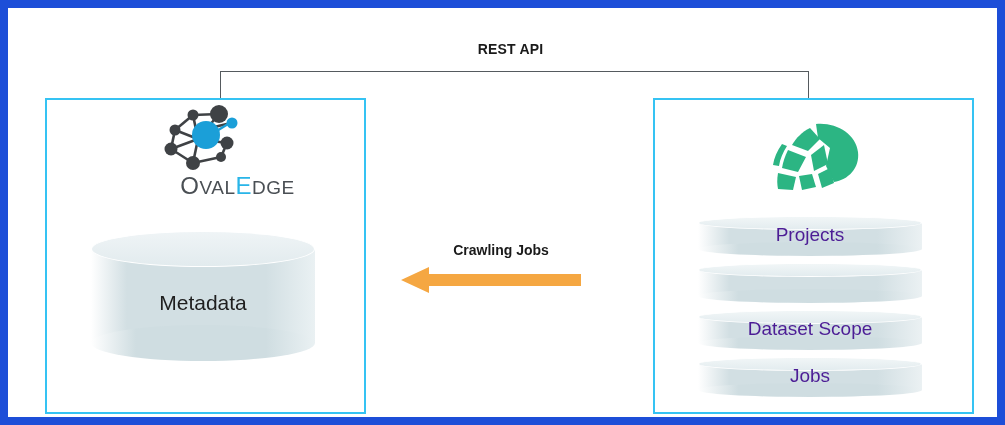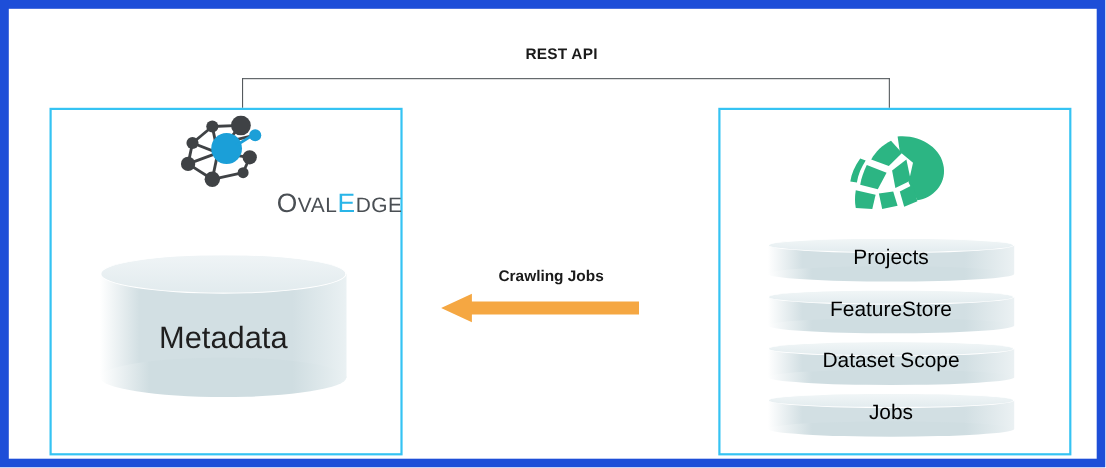--- a/index.html
+++ b/index.html
@@ -73,25 +73,26 @@
     left: 149px;
     top: 97px;
     width: 94px;
     height: 72px;
   }
   .oe-wordmark {
     position: absolute;
     left: 37px;
     top: 164px;
     width: 321px;
-    text-align: right;
+    text-align: center;
     font-size: 24px;
     letter-spacing: 0.5px;
     color: #4a4f54;
     white-space: nowrap;
+    padding-left: 32px;
   }
   .oe-wordmark .cap { font-size: 24px; }
   .oe-wordmark .sm  { font-size: 19px; }
   .oe-wordmark .accent { color: #29b5e8; }
 
   
   .dremio-logo-mark {
     position: absolute;
     left: 756px;
     top: 114px;
@@ -163,21 +164,21 @@
     left: 0; right: 0; top: 26px;
     height: 14px;
     border-radius: 50%;
     background: linear-gradient(to right, #ffffff 0%, #cfdde1 18%, #cfdde1 80%, #ebf1f3 100%);
   }
   .disc .label {
     position: absolute;
     left: 0; right: 0; top: 8px;
     text-align: center;
     font-size: 19px;
-    color: #000000;
+    color: #4c1d95;
     white-space: nowrap;
   }
   .disc-0 { top: 208px; }
   .disc-1 { top: 255px; }
   .disc-2 { top: 302px; }
   .disc-3 { top: 349px; }
 
   
   .crawl-label {
     position: absolute;
@@ -243,21 +244,21 @@
 
   <div class="oe-wordmark">
     <span class="cap">O</span><span class="sm">VAL</span><span class="cap accent">E</span><span class="sm">DGE</span>
   </div>
 
   <div class="cyl cyl-metadata">
     <div class="body"></div>
     <div class="bottom"></div>
     <div class="top"></div>
   </div>
-  <div class="cyl-metadata label" style="position:absolute;left:83px;top:283px;width:224px;text-align:center;font-size:28px;color:#1f1f1f;">Metadata</div>
+  <div class="cyl-metadata label" style="position:absolute;left:83px;top:283px;width:224px;text-align:center;font-size:21px;color:#1f1f1f;">Metadata</div>
 
   <div class="crawl-label">Crawling Jobs</div>
   <div class="crawl-arrow">
     <svg viewBox="0 0 180 28" width="180" height="28" xmlns="http://www.w3.org/2000/svg">
       <polygon points="0,14 28,1 28,8 180,8 180,20 28,20 28,27" fill="#f5a742"></polygon>
     </svg>
   </div>
 
   <div class="panel panel-right">
   </div>
@@ -281,21 +282,20 @@
     <div class="body"></div>
     <div class="bottom"></div>
     <div class="top"></div>
     <div class="label">Projects</div>
   </div>
 
   <div class="disc disc-1">
     <div class="body"></div>
     <div class="bottom"></div>
     <div class="top"></div>
-    <div class="label">FeatureStore</div>
   </div>
 
   <div class="disc disc-2">
     <div class="body"></div>
     <div class="bottom"></div>
     <div class="top"></div>
     <div class="label">Dataset Scope</div>
   </div>
 
   <div class="disc disc-3">

